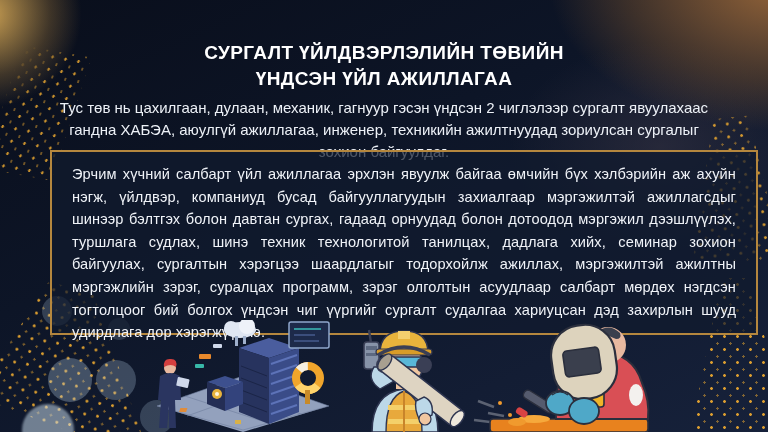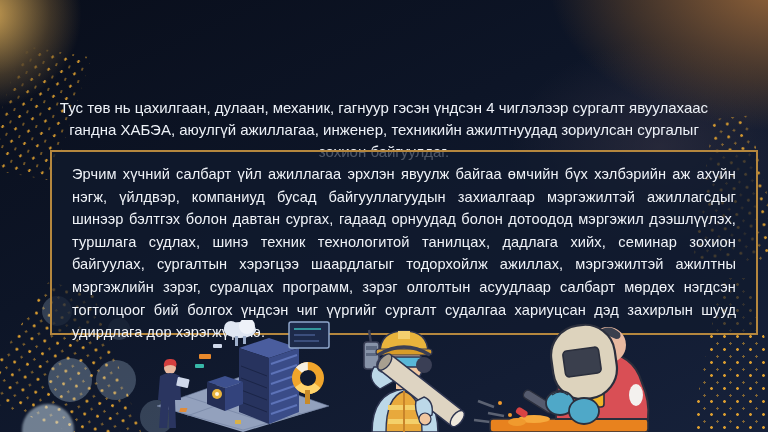--- a/index.html
+++ b/index.html
@@ -67,22 +67,26 @@
   <div class="dots dots-bottom-left"></div>
   <div class="dots dots-right-mid"></div>
   <div class="dots dots-bottom-right"></div>
   <div class="bokeh bk1"></div>
   <div class="bokeh bk2"></div>
   <div class="bokeh bk3"></div>
   <div class="bokeh bk4"></div>
   <div class="bokeh bk5"></div>
   <div class="bokeh bk6"></div>
 
-
-  <div class="intro">Тус төв нь цахилгаан, дулаан, механик, гагнуур гэсэн үндсэн 4 чиглэлээр сургалт явуулахаас гандна ХАБЭА, аюулгүй ажиллагаа, инженер, техникийн ажилтнуудад зориулсан сургалыг зохион байгуулдаг.</div>
+  <div class="title-block">
+    <div class="title-line">СУРГАЛТ ҮЙЛДВЭРЛЭЛИЙН ТӨВИЙН</div>
+    <div class="title-line">ҮНДСЭН ҮЙЛ АЖИЛЛАГАА</div>
+  </div>
+
+  <div class="intro">Тус төв нь цахилгаан, дулаан, механик, гагнуур гэсэн үндсэн 2 чиглэлээр сургалт явуулахаас гандна ХАБЭА, аюулгүй ажиллагаа, инженер, техникийн ажилтнуудад зориулсан сургалыг зохион байгуулдаг.</div>
 
   <div class="body-box">
     <div class="body-text">Эрчим хүчний салбарт үйл ажиллагаа эрхлэн явуулж байгаа өмчийн бүх хэлбэрийн аж ахуйн нэгж, үйлдвэр, компаниуд бусад байгууллагуудын захиалгаар мэргэжилтэй ажиллагсдыг шинээр бэлтгэх болон давтан сургах, гадаад орнуудад болон дотоодод мэргэжил дээшлүүлэх, туршлага судлах, шинэ техник технологитой танилцах, дадлага хийх, семинар зохион байгуулах, сургалтын хэрэгцээ шаардлагыг тодорхойлж ажиллах, мэргэжилтэй ажилтны мэргэжлийн зэрэг, суралцах программ, зэрэг олголтын асуудлаар салбарт мөрдөх нэгдсэн тогтолцоог бий болгох үндсэн чиг үүргийг сургалт судалгаа хариуцсан дэд захирлын шууд удирдлага дор хэрэгжүүлнэ.</div>
   </div>
 
   <svg class="illus illus-datacenter" width="192" height="112" viewBox="0 0 192 112">
 
     <polygon points="14,86 100,56 186,86 100,112" fill="#93a1bd"></polygon>
     <polygon points="14,86 100,56 186,86 100,110" fill="none" stroke="#6e7d9e" stroke-width="0.6"></polygon>
     <line x1="42" y1="76" x2="128" y2="104" stroke="#6e7d9e" stroke-width="0.6"></line>

